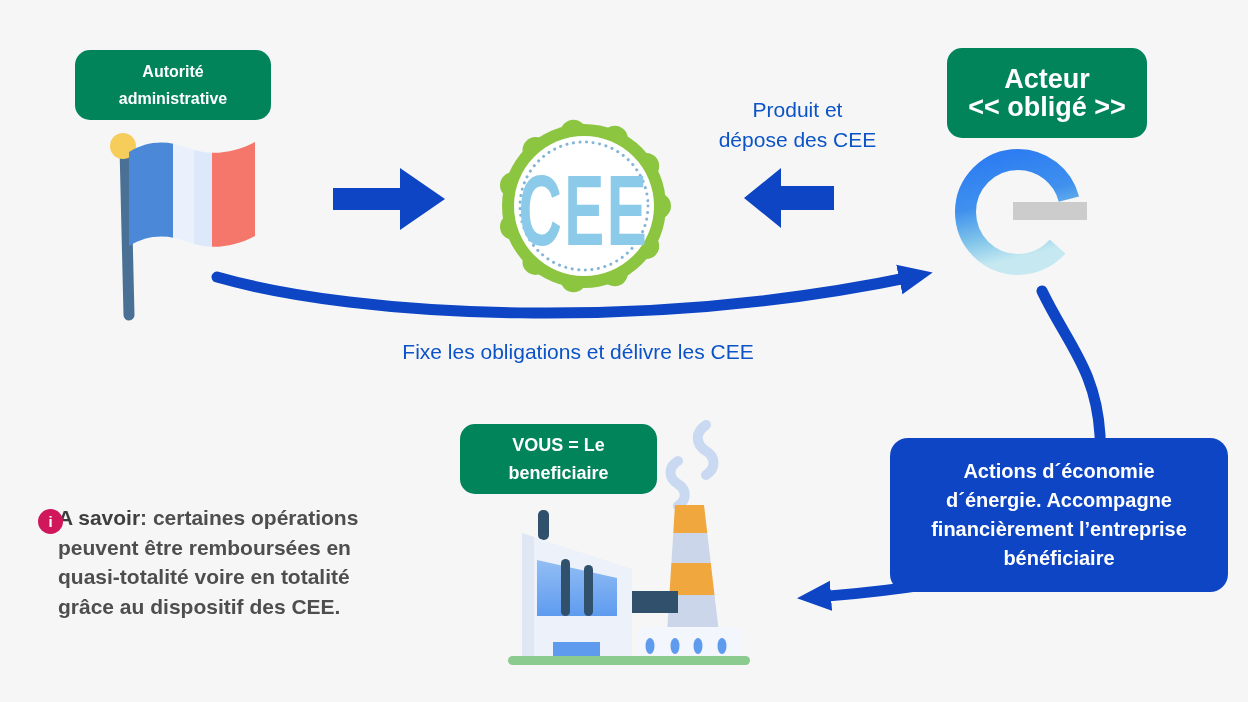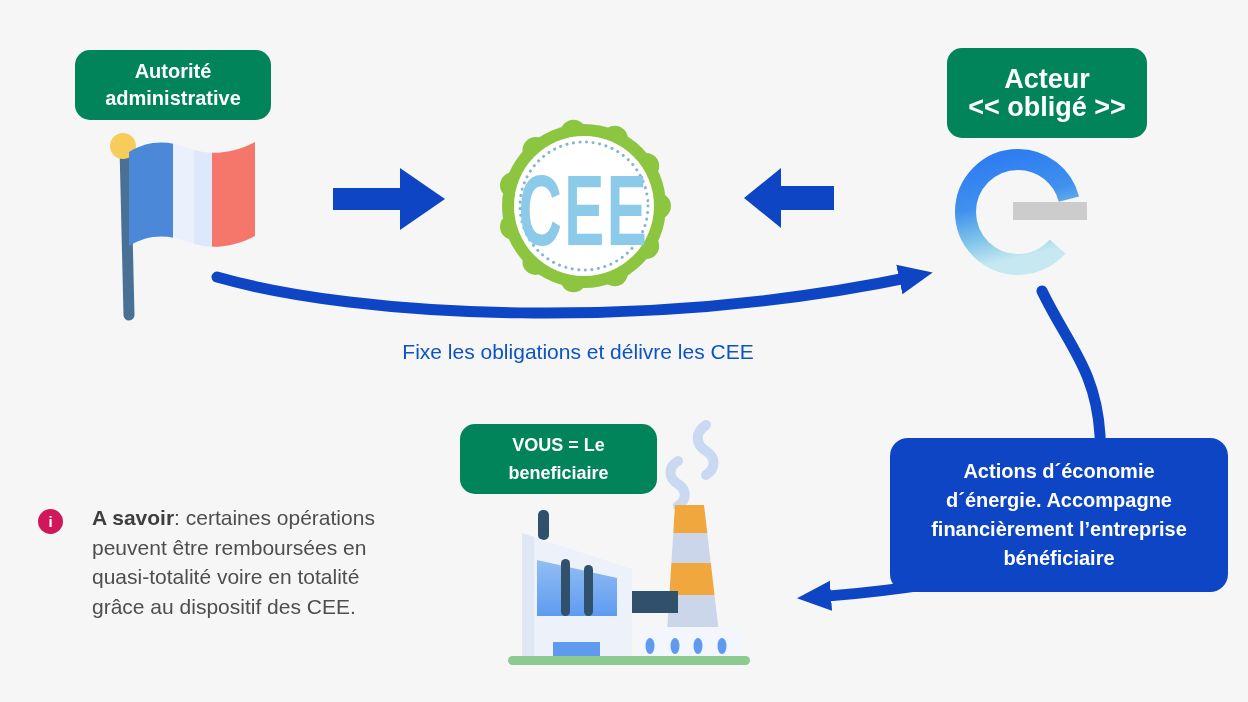--- a/index.html
+++ b/index.html
@@ -23,21 +23,21 @@
   .abs{position:absolute;}
   .badge{
     position:absolute;
     background:var(--green);
     color:#fff;
     border-radius:15px;
     display:flex;align-items:center;justify-content:center;
     text-align:center;font-weight:bold;
     white-space:pre-line;
   }
-  .badge.authority{left:75px;top:50px;width:196px;height:70px;font-size:20px;line-height:27px;}
+  .badge.authority{left:75px;top:50px;width:196px;height:70px;font-size:16px;line-height:27px;}
   .badge.obligated{left:923px;top:48px;width:200px;height:90px;font-size:27px;line-height:28px;margin-left:24px;}
   .badge.beneficiary{left:460px;top:424px;width:197px;height:70px;font-size:18px;line-height:28px;}
   .bluetext{
     position:absolute;
     color:var(--blue-text);
     text-align:center;
     white-space:pre-line;
     font-size:21px;line-height:30px;
   }
   .lbl-surveille{left:294px;top:95px;width:190px;}
@@ -55,23 +55,24 @@
   }
   .info{
     position:absolute;left:38px;top:503px;width:400px;
   }
   .info-icon{
     position:absolute;left:0;top:6px;width:25px;height:25px;border-radius:50%;
     background:var(--pink);color:#fff;font-weight:bold;font-size:15px;
     display:flex;align-items:center;justify-content:center;
   }
   .info-text{
-    margin-left:54px;width:352px;
+    margin-left:20px;width:352px;
     color:var(--body-text);font-size:21px;line-height:29.5px;
     white-space:pre-line;
+    font-weight:bold;
   }
   .info-text b{color:#3e3e3e;}
   svg{display:block;}
   .overlay{position:absolute;left:0;top:0;pointer-events:none;}
 </style>
 </head>
 <body>
 
 <div class="stage">
 
@@ -124,20 +125,22 @@
       <circle cx="40.5" cy="33.1" r="13"></circle>
       <circle cx="78.5" cy="15.8" r="13"></circle>
       <circle cx="119.8" cy="21.7" r="13"></circle>
       <circle cx="151.2" cy="49" r="13"></circle>
     </g>
     <circle cx="89" cy="89" r="70" fill="#ffffff"></circle>
     <circle cx="89" cy="89" r="64" fill="none" stroke="#84b5d6" stroke-width="3" stroke-dasharray="0.1 6.5" stroke-linecap="round"></circle>
     <text x="148" y="128" transform="scale(0.6 1)" text-anchor="middle" font-family="Liberation Sans, sans-serif" font-weight="bold" font-size="100" letter-spacing="4" fill="#8bcae8">CEE</text>
   </svg>
 
+  <div class="bluetext lbl-produit">Produit et
+dépose des CEE</div>
 
   <div class="badge obligated">Acteur
 &lt;&lt; obligé &gt;&gt;</div>
 
   <svg class="abs" style="left:950px;top:142px;" width="140" height="140" viewBox="0 0 140 140">
     <defs>
       <linearGradient id="ringGrad" x1="0" y1="0" x2="0.25" y2="1">
         <stop offset="0" stop-color="#2c7bf2"></stop>
         <stop offset="0.45" stop-color="#3f90ee"></stop>
         <stop offset="0.75" stop-color="#7fc4ea"></stop>

